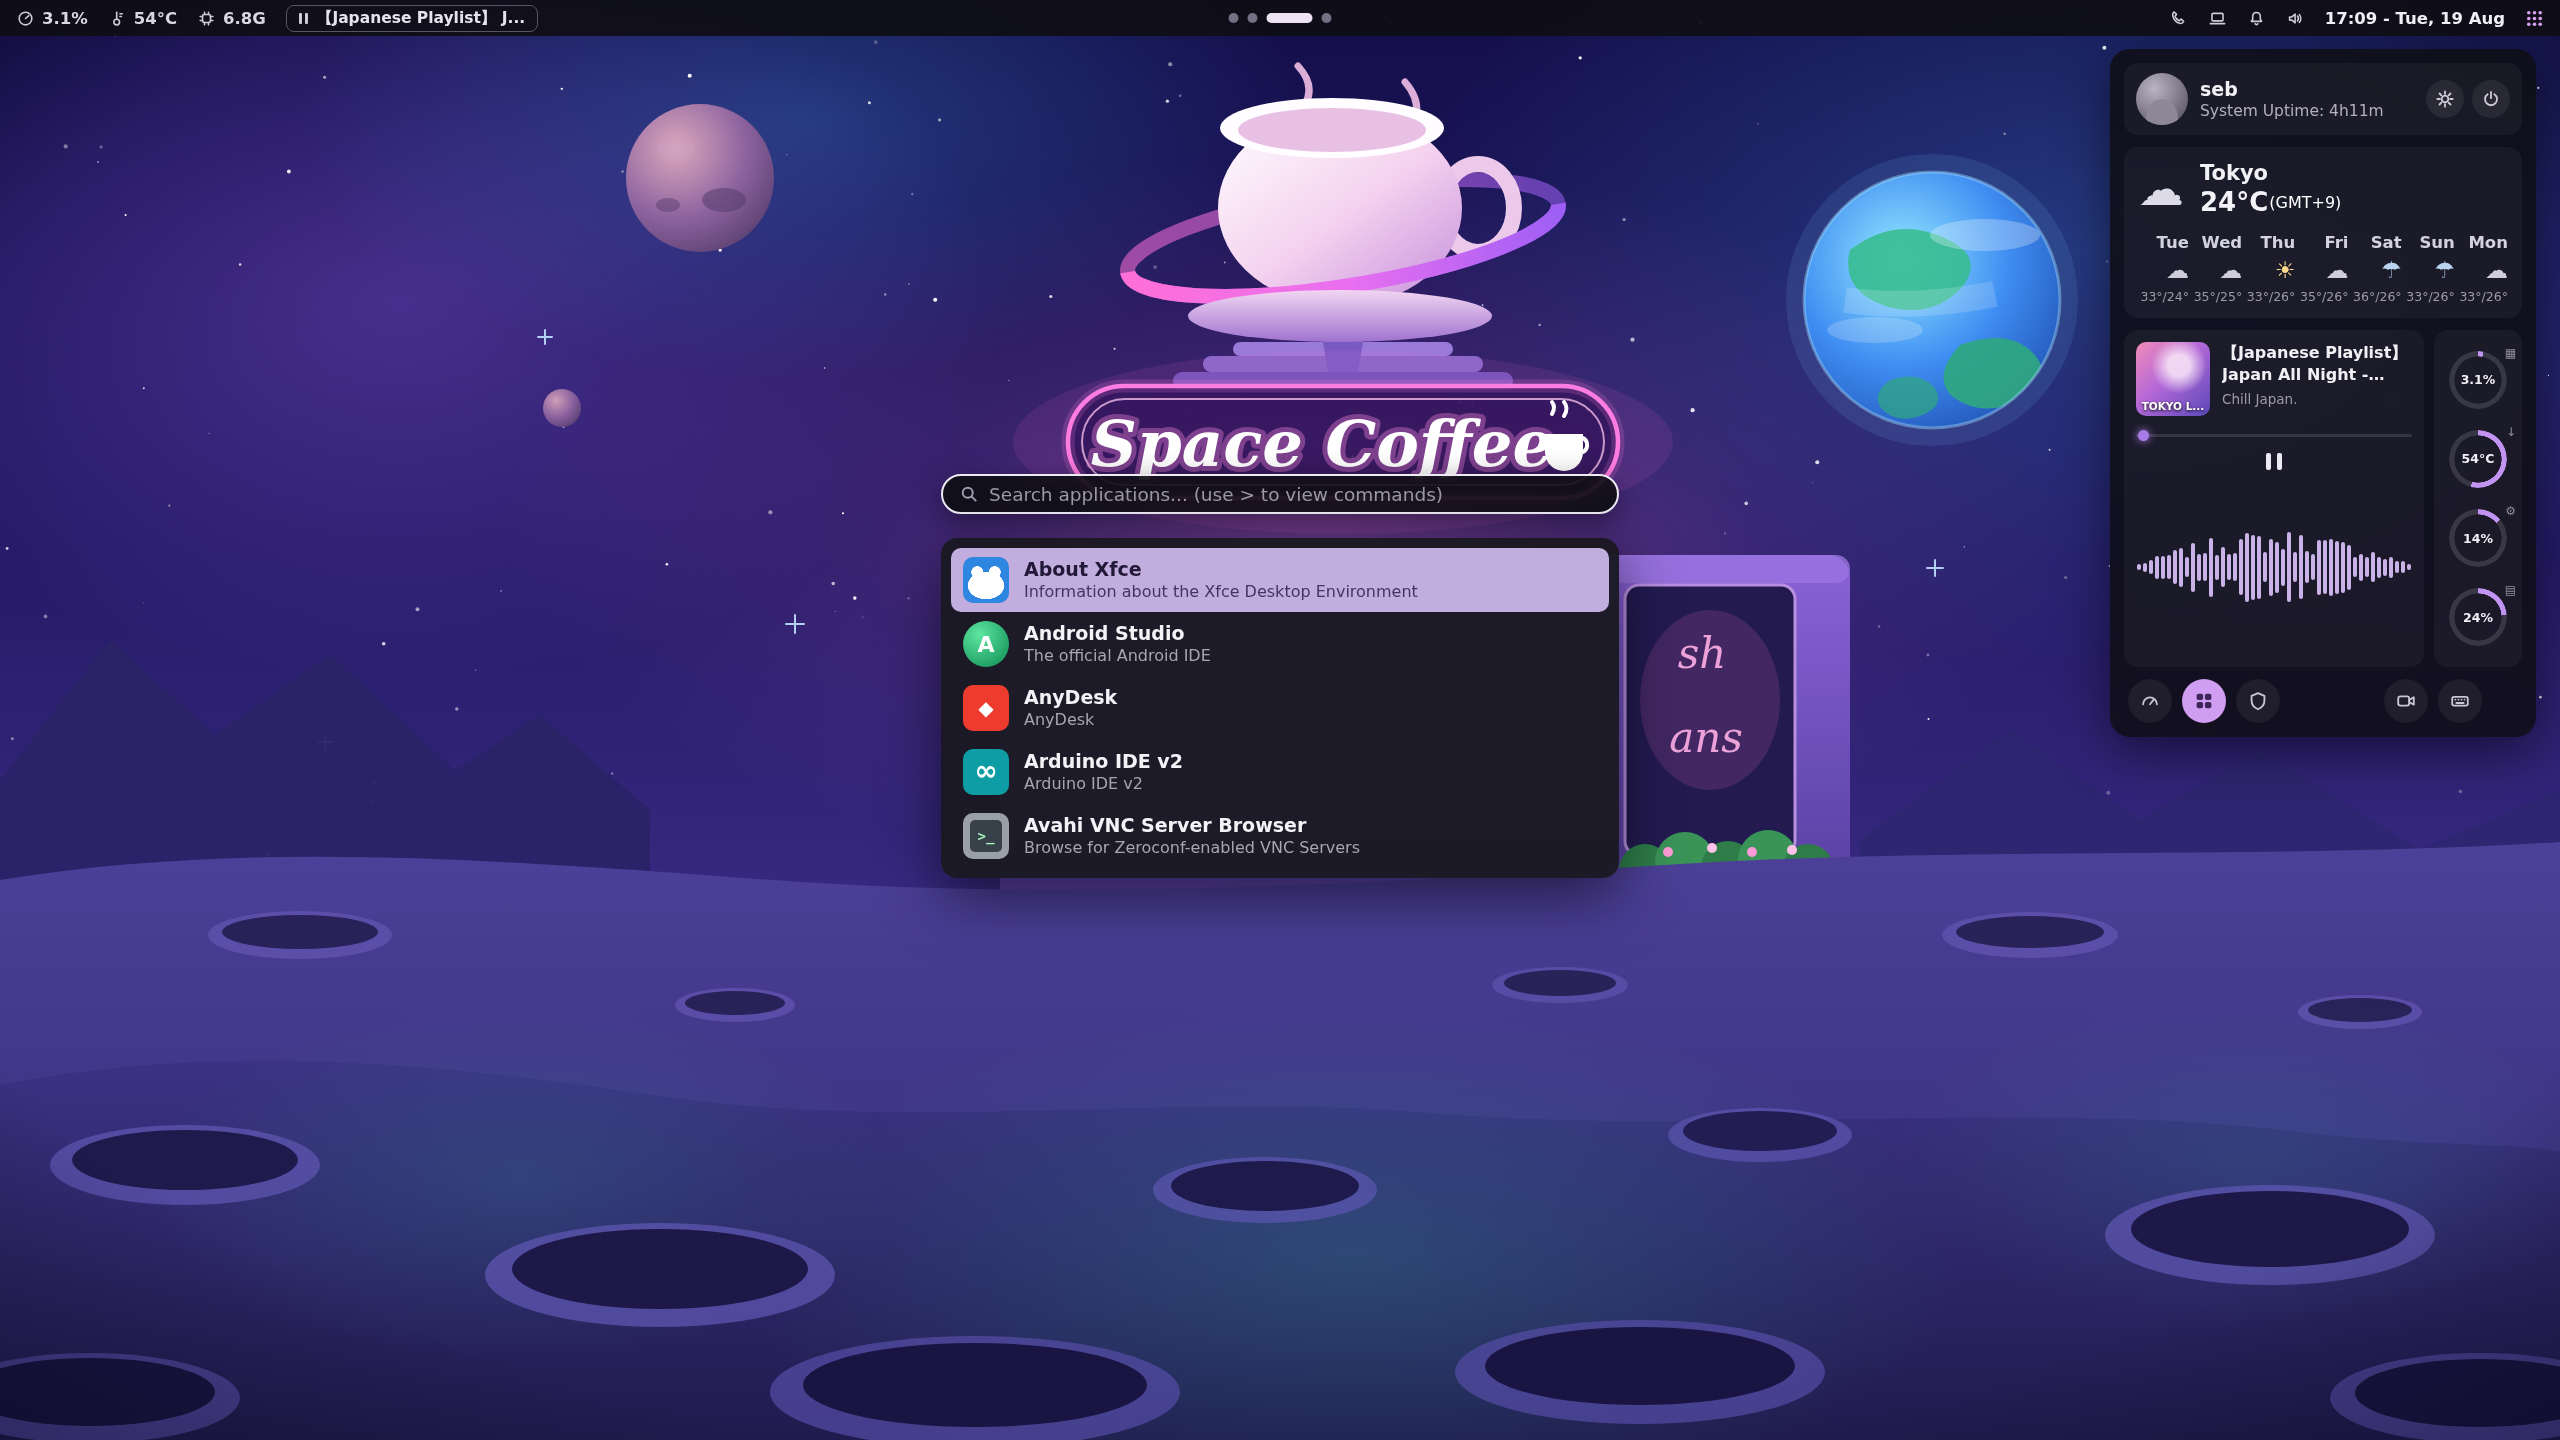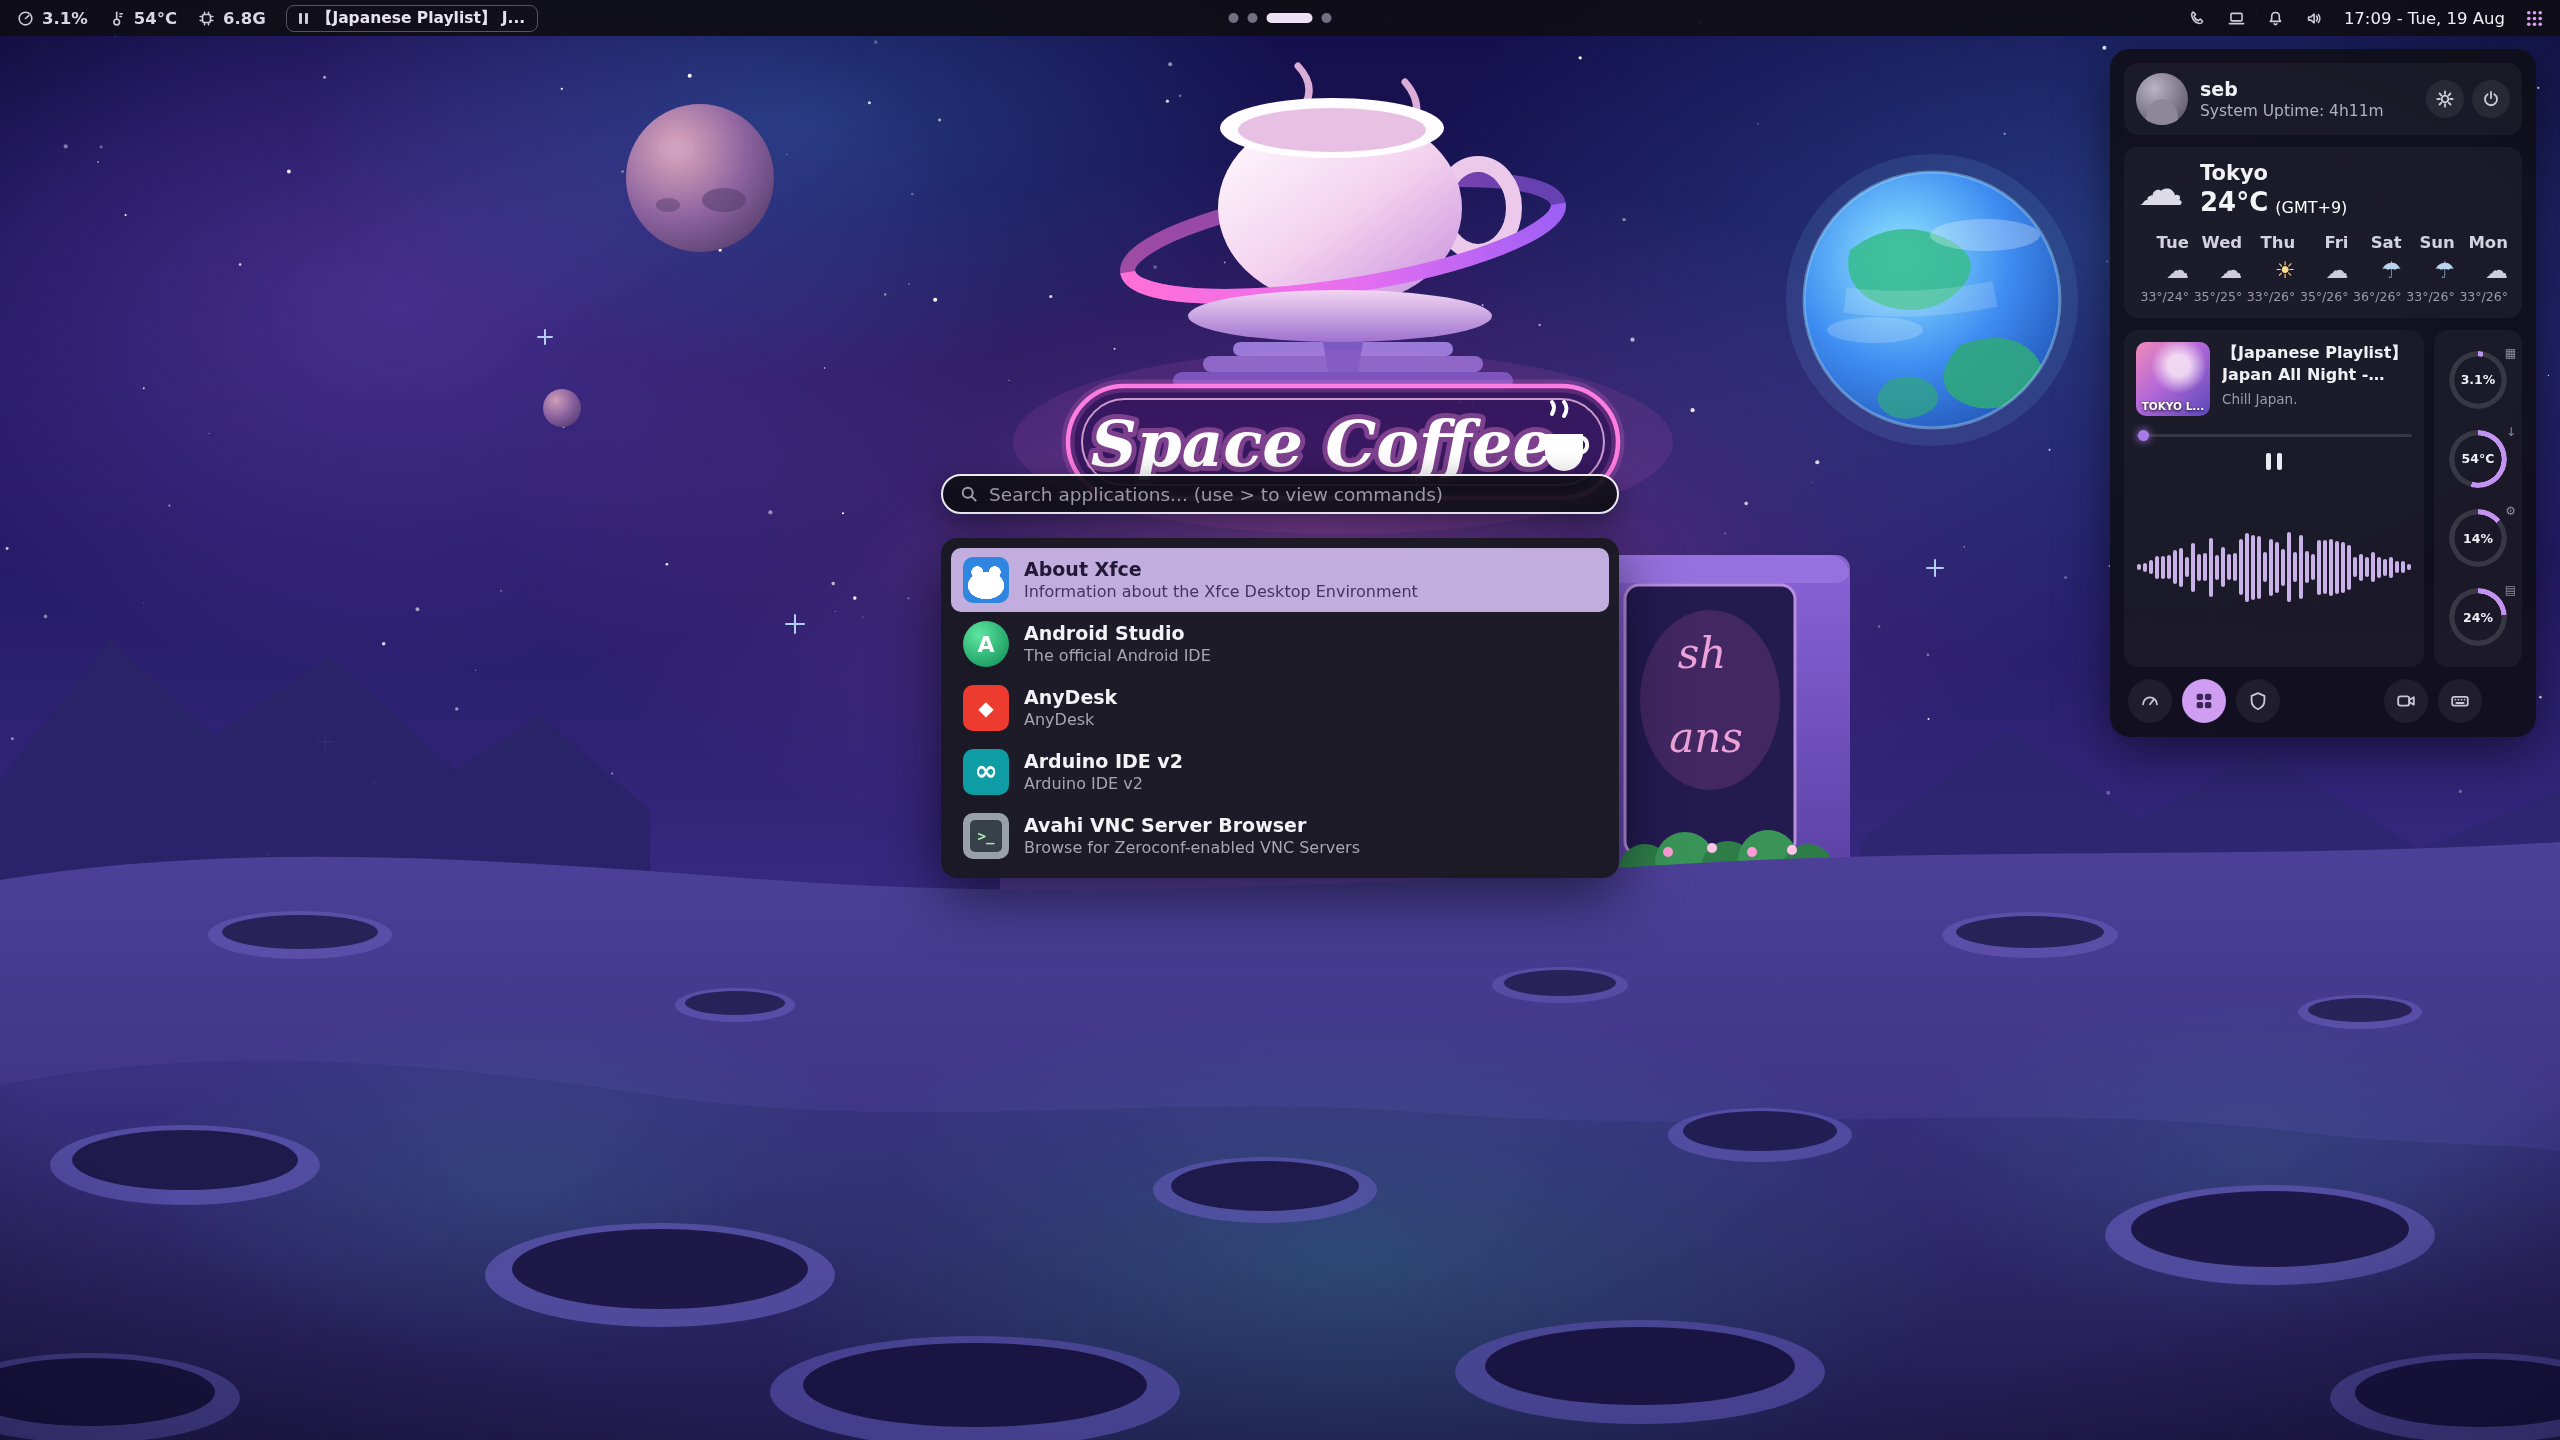--- a/index.html
+++ b/index.html
@@ -22,21 +22,21 @@
   .tb-item{display:flex;align-items:center;gap:7px;font-weight:600}
   .tbsvg{width:19px;height:19px;stroke:#cfccda;fill:none;stroke-width:2;stroke-linecap:round;stroke-linejoin:round}
   .tb-pill{display:flex;align-items:center;gap:9px;border:1px solid #585465;border-radius:8px;
     padding:2px 12px;font-size:15.5px;color:#e6e2ee;font-weight:600;cursor:default}
   .pause-mini{display:inline-flex;gap:3px}
   .pause-mini i{width:3px;height:11px;background:#cfcbd8;border-radius:1px;display:block}
   .tb-center{position:absolute;left:50%;top:0;height:36px;transform:translateX(-50%);
     display:flex;align-items:center;gap:9px}
   .ws-dot{width:10px;height:10px;border-radius:5px;background:#746f82}
   .ws-dot.active{width:46px;background:#ece2f4}
-  #clock{font-weight:400;font-size:16.5px;color:#f1eff6;white-space:nowrap}
+  #clock{font-weight:700;font-size:16.5px;color:#f1eff6;white-space:nowrap}
 
   
   #launcher{position:absolute;left:50%;top:474px;transform:translateX(-50%);width:678px;z-index:20}
   #search-box{display:flex;align-items:center;height:40px;background:rgba(16,15,23,.93);
     border:2px solid #eceaf2;border-radius:20px;padding:0 16px;gap:10px;
     box-shadow:0 8px 30px rgba(0,0,0,.45)}
   #search-box input{flex:1;background:transparent;border:0;outline:0;color:#e8e6ee;
     font-size:18.5px;font-family:inherit}
   #search-box input::placeholder{color:#9b98a6}
   #app-list{margin-top:24px;background:rgba(26,25,33,.96);border-radius:16px;padding:10px;
@@ -85,21 +85,21 @@
   .user-uptime{font-size:15.5px;color:#b3b0bd;margin-top:2px}
   .user-actions{margin-left:auto;display:flex;gap:8px}
   .round-btn{width:38px;height:38px;border-radius:50%;display:flex;align-items:center;
     justify-content:center;background:rgba(255,255,255,.07);cursor:default}
   .round-btn svg{width:20px;height:20px;stroke:#cdcad8;fill:none;stroke-width:2.2;stroke-linecap:round}
 
   #weather-card{padding:14px 14px 14px}
   .weather-head{display:flex;align-items:center;gap:16px}
   .weather-big-icon{font-size:46px;color:#dcdae6;line-height:1}
   .w-city{font-size:21px;font-weight:700;color:#f2f1f6}
-  .w-temp-row{display:flex;align-items:flex-end;gap:7px;margin-top:2px}
+  .w-temp-row{display:flex;align-items:center;gap:1px;margin-top:2px}
   .w-temp{font-size:26px;font-weight:800;color:#f4f3f8}
   .w-tz{font-size:16px;color:#ffffff}
   .fc-row{display:flex;justify-content:space-between;margin-top:16px}
   .fc-col{display:flex;flex-direction:column;align-items:flex-end;gap:7px;width:51px}
   .fc-day{font-size:16.5px;font-weight:600;color:#d4d2de}
   .fc-icon{font-size:23px;color:#cfccdc;line-height:1}
   .fc-icon.ic-sunny{color:#ffda8a}
   .fc-icon.ic-rain{color:#b9d4ee}
   .fc-temps{font-size:12.5px;color:#9d9aa9;white-space:nowrap}
 

